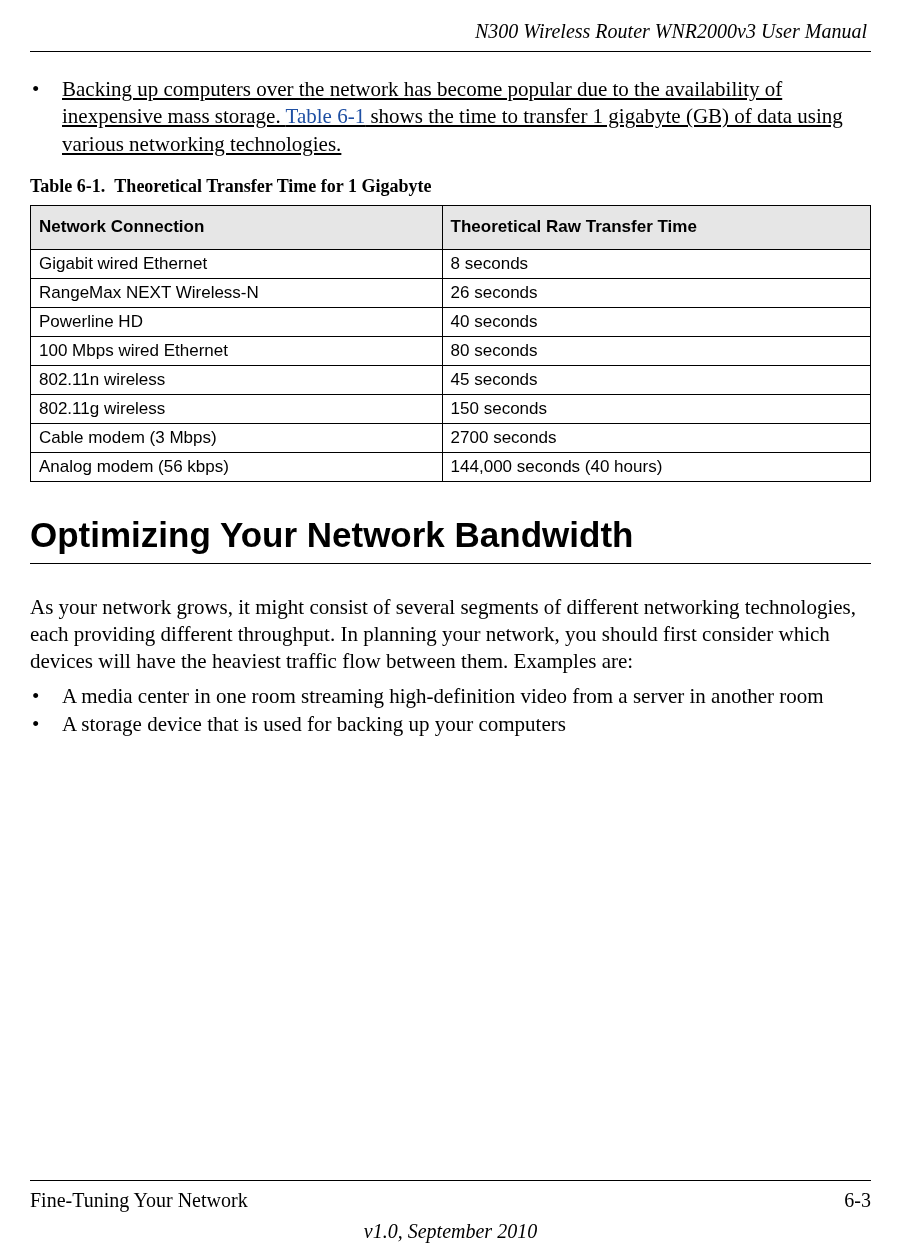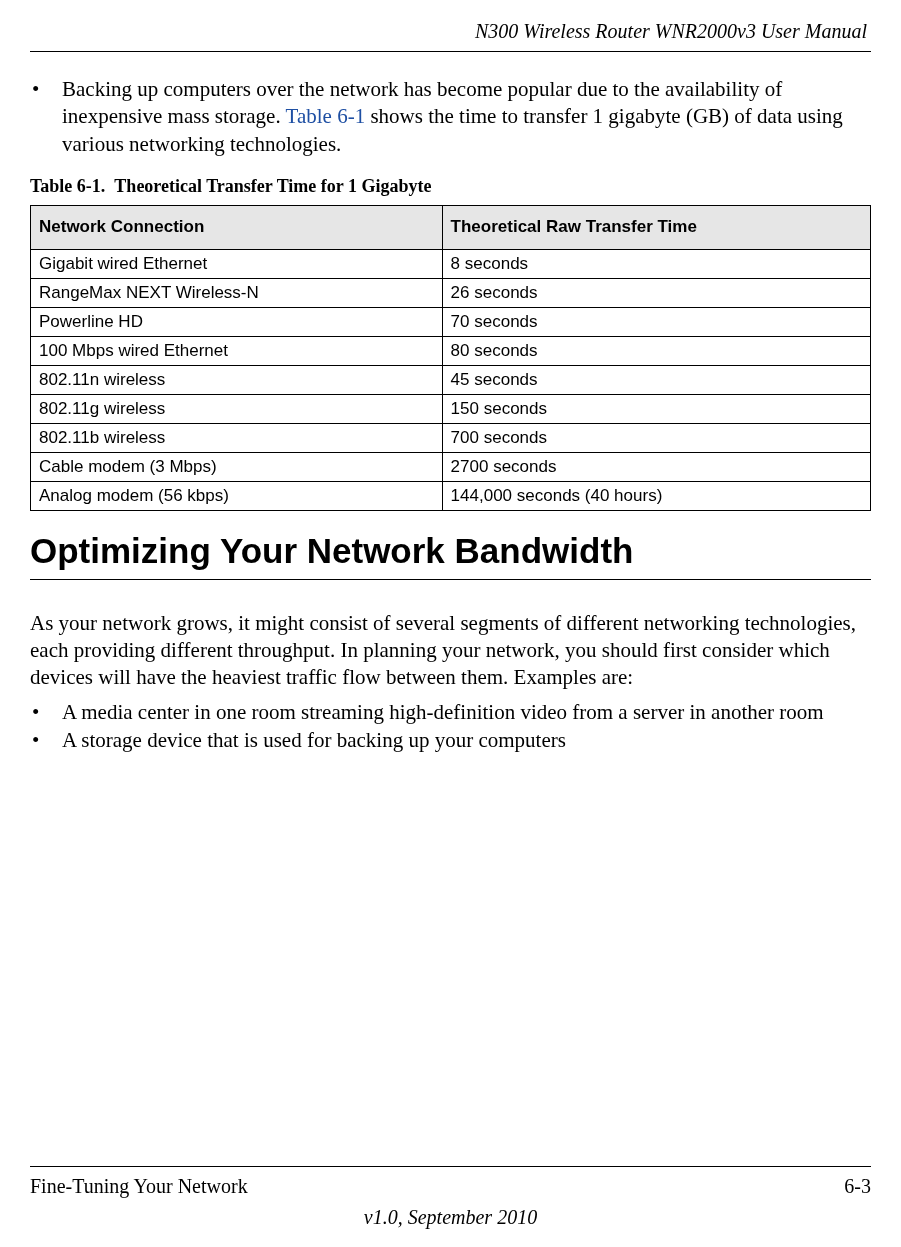--- a/index.html
+++ b/index.html
@@ -28,34 +28,34 @@
     .bullet-item {
       display: flex;
       font-size: 21px;
       line-height: 1.3;
       margin-bottom: 18px;
     }
     .bullet-item .dot {
       width: 32px;
       padding-left: 2px;
     }
-    .bullet-item .txt { flex: 1; }
+    .bullet-item .txt { flex: 1; text-decoration: underline; }
     .link { color: #1e4fa3; }
     .table-caption {
       font-family: Liberation Serif, serif;
       font-weight: bold;
       font-size: 18px;
       margin-bottom: 8px;
     }
     table {
       width: 100%;
       border-collapse: collapse;
       font-family: Arial, Helvetica, sans-serif;
       font-size: 17px;
-      margin-bottom: 20px;
+      margin-bottom: 33px;
     }
     th, td {
       border: 1px solid #000;
       padding: 4px 8px;
       text-align: left;
       vertical-align: middle;
       height: 28px;
     }
     th {
       background: #e6e6e6;
@@ -81,21 +81,21 @@
       display: flex;
       font-size: 21px;
       line-height: 1.35;
     }
     .sm-bullet .dot { width: 32px; padding-left: 2px; }
     .sm-bullet .txt { flex: 1; }
     .footer {
       position: absolute;
       left: 30px;
       right: 30px;
-      bottom: 18px;
+      bottom: 4px;
     }
     .footer-rule {
       border: none;
       border-top: 1.5px solid #000;
       margin-bottom: 8px;
     }
     .footer-row {
       display: flex;
       justify-content: space-between;
       font-size: 20px;
@@ -135,37 +135,33 @@
     <tr>
         <td>Gigabit wired Ethernet</td>
         <td>8 seconds</td>
       </tr>
     <tr>
         <td>RangeMax NEXT Wireless-N</td>
         <td>26 seconds</td>
       </tr>
     <tr>
         <td>Powerline HD</td>
-        <td>70 seconds</td>
+        <td>40 seconds</td>
       </tr>
     <tr>
         <td>100 Mbps wired Ethernet</td>
         <td>80 seconds</td>
       </tr>
     <tr>
         <td>802.11n wireless</td>
         <td>45 seconds</td>
       </tr>
     <tr>
         <td>802.11g wireless</td>
         <td>150 seconds</td>
-      </tr>
-    <tr>
-        <td>802.11b wireless</td>
-        <td>700 seconds</td>
       </tr>
     <tr>
         <td>Cable modem (3 Mbps)</td>
         <td>2700 seconds</td>
       </tr>
     <tr>
         <td>Analog modem (56 kbps)</td>
         <td>144,000 seconds (40 hours)</td>
       </tr>
   </tbody>

